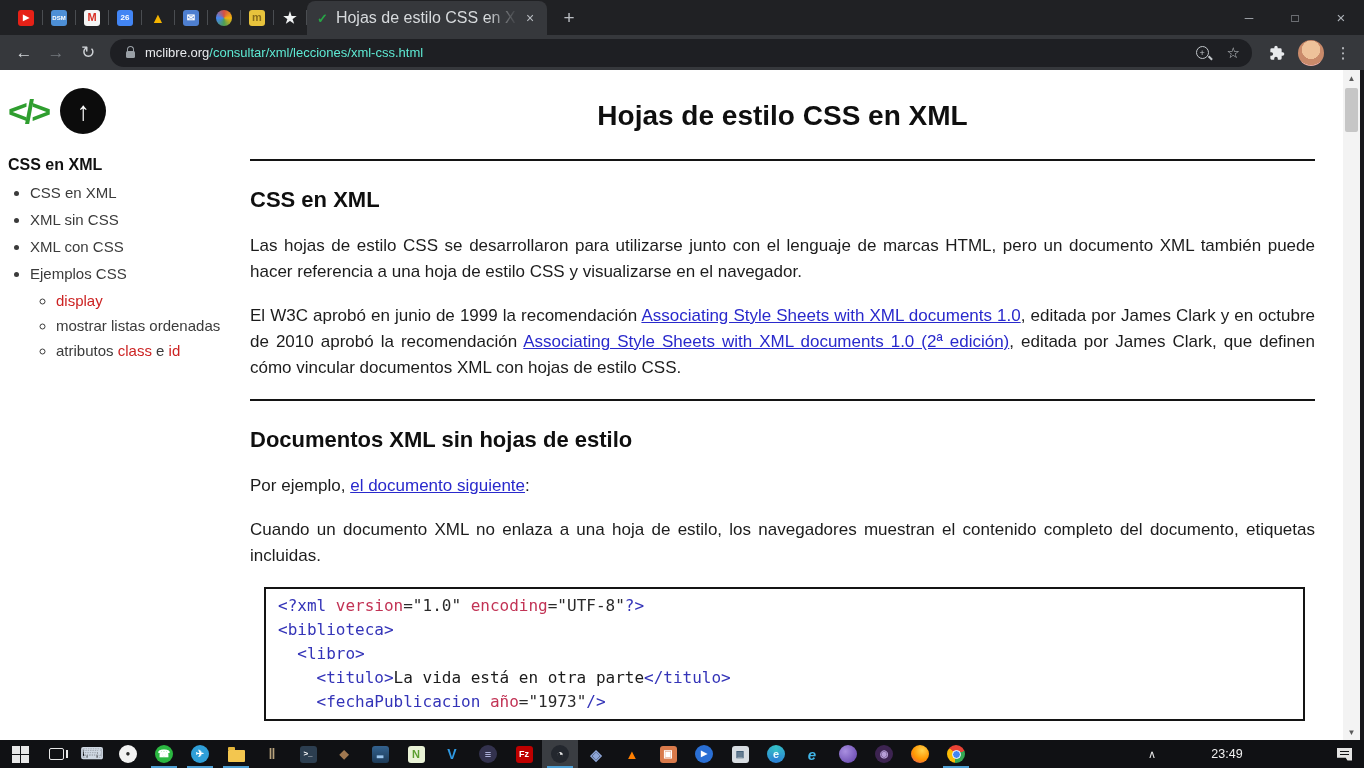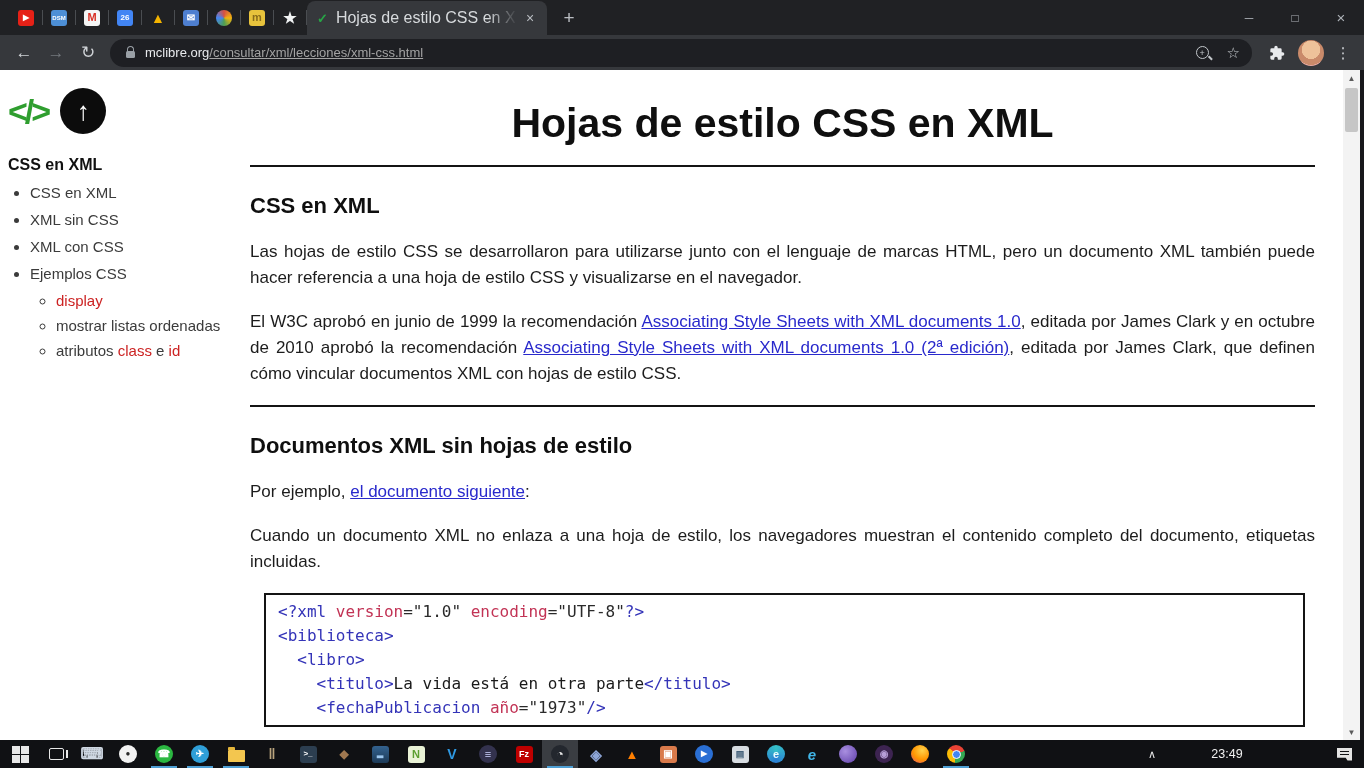--- a/index.html
+++ b/index.html
@@ -24,21 +24,21 @@
 
   
   .toolbar { height:35px; background:#36383c; display:flex; align-items:center; padding:0 8px; }
   .navbtn { width:32px; height:32px; display:flex; align-items:center; justify-content:center; font-size:17px; color:#cfd2d6; }
   .navbtn.disabled { color:#74787d; }
   .omnibox { flex:1; height:28px; margin:0 10px 0 6px; background:#1e1f23; border-radius:14px; display:flex; align-items:center; padding:0 10px 0 12px; }
   .lock { width:9px; height:7px; background:#9aa0a6; border-radius:1.5px; position:relative; margin:4px 10px 0 4px; }
   .lock::before { content:""; position:absolute; top:-5px; left:0.5px; width:5px; height:5px; border:1.5px solid #9aa0a6; border-bottom:none; border-radius:4px 4px 0 0; }
   .url { font-size:13px; white-space:nowrap; overflow:hidden; flex:1; }
   .url .host { color:#e8eaed; }
-  .url .path { color:#a3a3a3;text-decoration:underline; }
+  .url .path { color:#5eead4; }
   .zoomicon { width:13px; height:13px; border:1.6px solid #c3c7cb; border-radius:50%; position:relative; margin-right:18px; color:#c3c7cb; font-size:9px; display:flex; align-items:center; justify-content:center; }
   .zoomicon::after { content:""; position:absolute; width:5px; height:1.6px; background:#c3c7cb; right:-5px; bottom:-1px; transform:rotate(45deg); }
   .staricon { color:#c3c7cb; font-size:15px; margin-right:2px; }
   .puzzle { width:30px; height:30px; display:flex; align-items:center; justify-content:center; }
   .avatar { width:26px; height:26px; border-radius:50%; margin:0 6px;
             background:radial-gradient(circle at 50% 38%, #eec29a 0 44%, #c98a6a 45% 72%, #e8a9a0 73%); }
   .kebab { width:26px; height:30px; display:flex; align-items:center; justify-content:center; color:#cfd2d6; font-size:15px; }
 
   
   .content { height:670px; background:#ffffff; display:flex; position:relative; overflow:hidden; }
@@ -48,21 +48,21 @@
   .logo-up { width:46px; height:46px; background:#0c0c0c; border-radius:50%; color:#fff; font-size:26px; font-weight:800; display:flex; align-items:center; justify-content:center; }
   .side-head { font-size:16px; font-weight:bold; color:#111; margin:22px 0 10px 0; }
   ul.side-list { list-style:disc; padding-left:22px; color:#3b3b3b; font-size:15px; }
   ul.side-list > li { margin-bottom:10px; }
   ul.side-sub { list-style:circle; padding-left:26px; color:#3b3b3b; font-size:15px; margin-top:8px; }
   ul.side-sub > li { margin-bottom:8px; }
   .seg-red { color:#cc2222; }
   .seg-text { color:inherit; }
 
   .main { flex:1; padding:12px 28px 0 0; overflow:hidden; }
-  .main h1 { font-size:41px; font-weight:bold; text-align:center; color:#0f0f0f; margin:18px 0 18px; }
+  .main h1 { font-size:28px; font-weight:bold; text-align:center; color:#0f0f0f; margin:18px 0 27px; }
   .main hr { border:none; border-top:2px solid #141414; }
   .main h2 { font-size:22px; font-weight:bold; color:#0f0f0f; margin:26px 0 20px; }
   .main p { font-size:17px; line-height:26px; color:#1c1c1c; text-align:justify; margin-bottom:18px; }
   .seg-link { color:#2929cc; text-decoration:underline; cursor:pointer; }
   .codeblock { border:2px solid #141414; margin:0 10px 0 14px; padding:5px 12px; font-family:"DejaVu Sans Mono", monospace; font-size:16px; line-height:24px; background:#fff; }
   .code-line { white-space:pre; }
   .tok-tag { color:#3434b8; }
   .tok-attr { color:#c23355; }
   .tok-val { color:#2a2a2a; }
   .tok-txt { color:#1a1a1a; }

